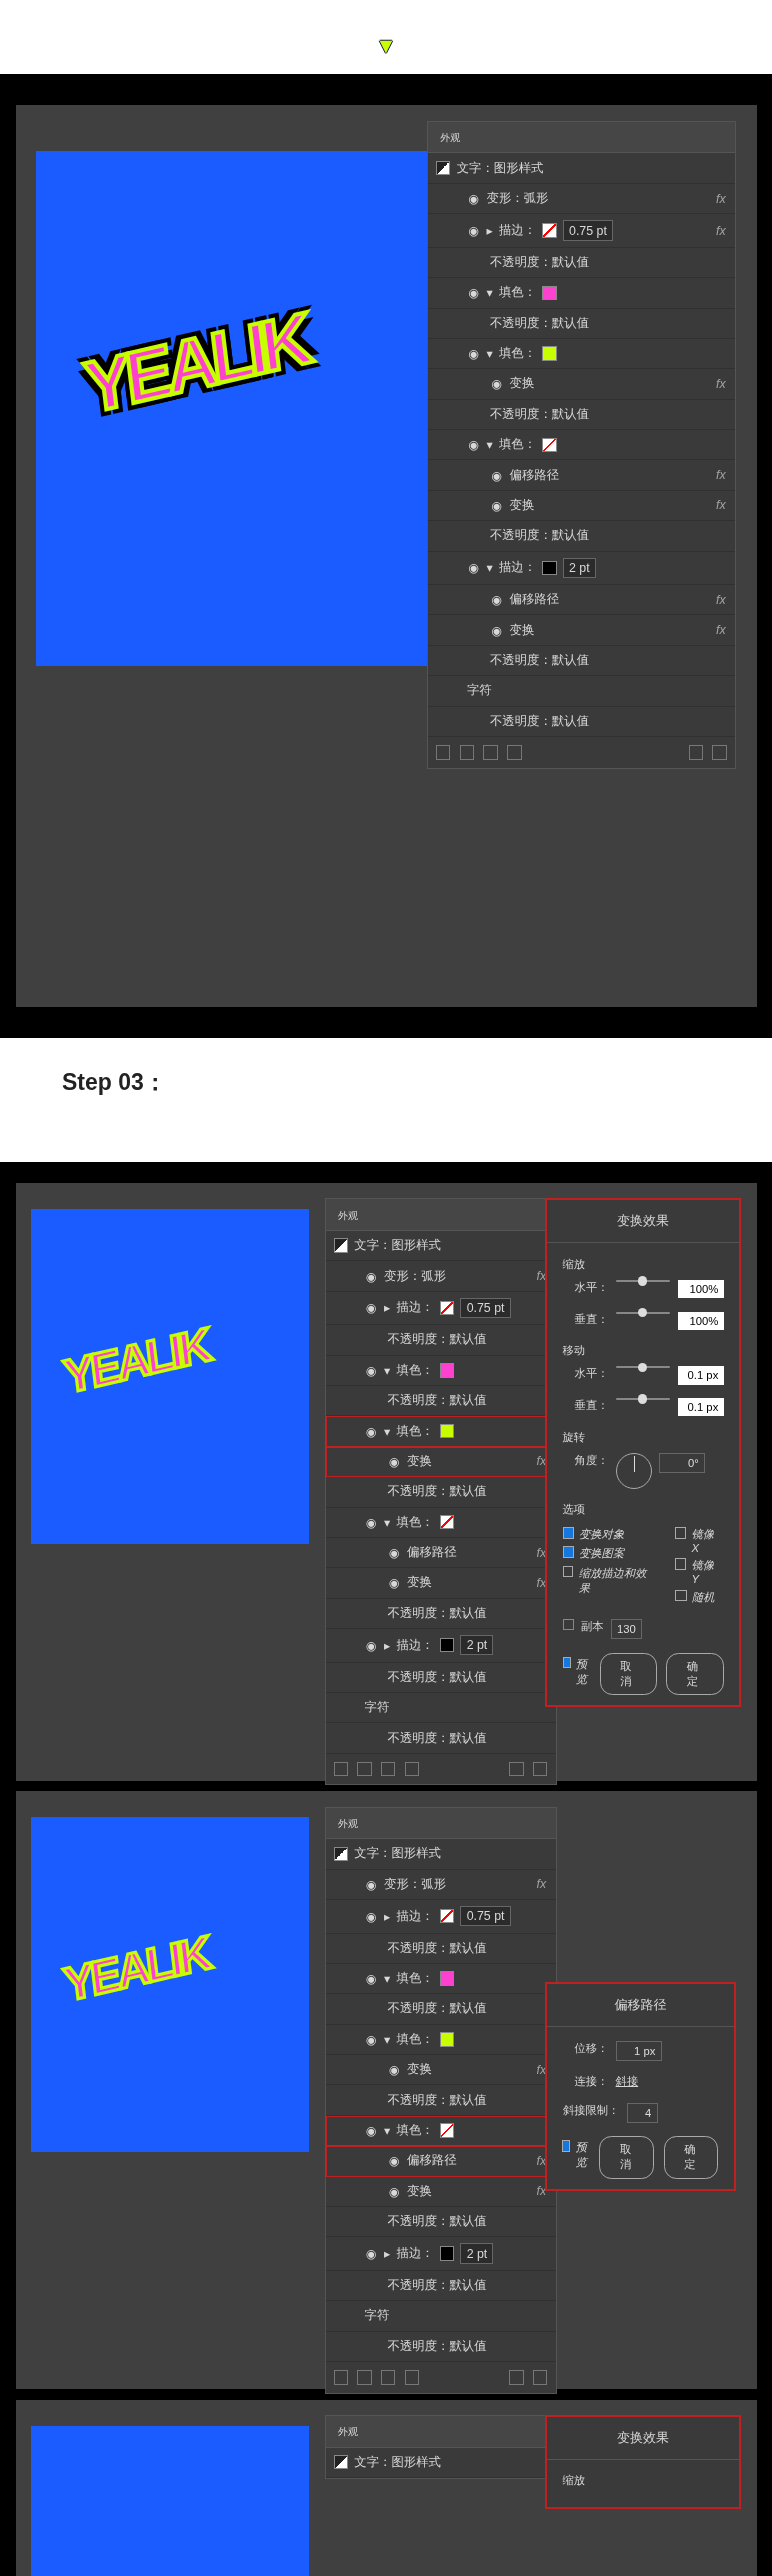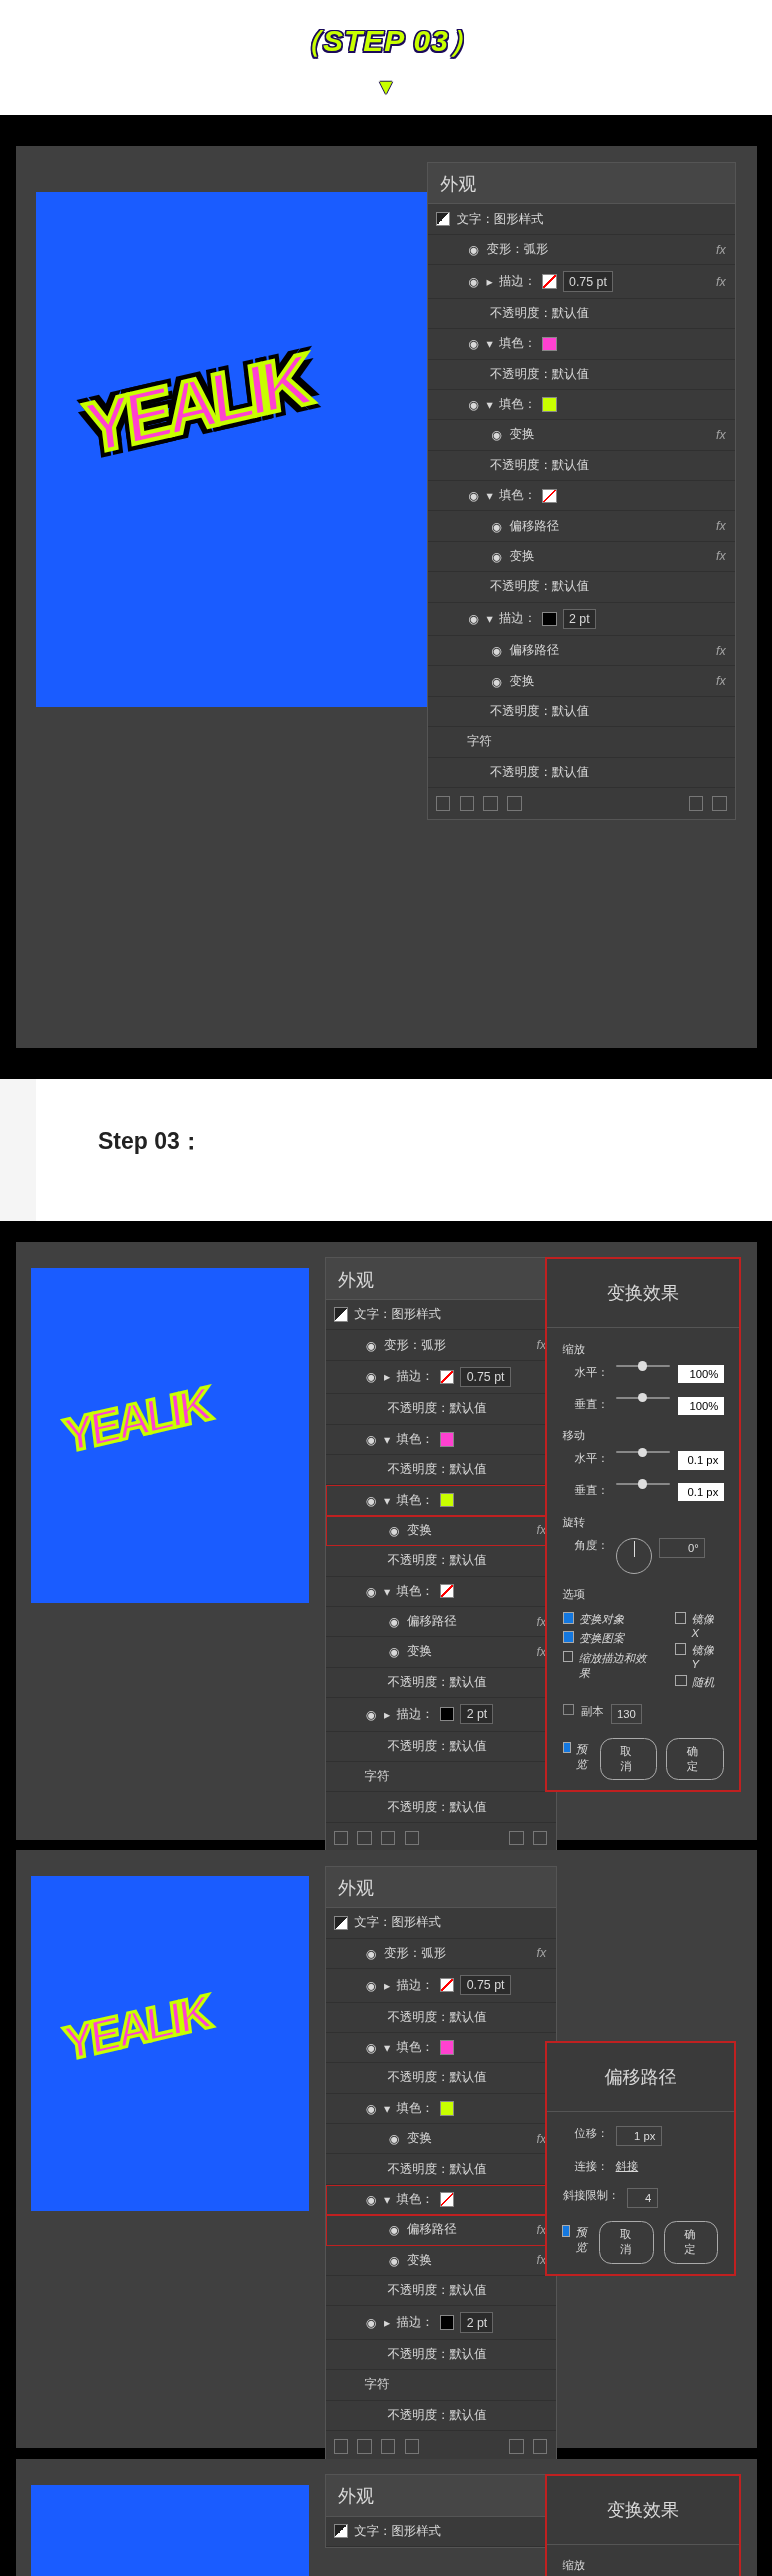--- a/index.html
+++ b/index.html
@@ -91,21 +91,21 @@
     right:20.6px; top:15.5px;
     width:309px;
   }
   .panel.side {
     left:309px; top:15.5px; width:232px;
   }
   .panel-tab{
     padding:9.3px 12.4px 7.2px;
     border-bottom:0.5px solid #555;
     background:#464646;
-    font-size:18px;
+    font-size:10px;
   }
   .panel-row{
     display:flex;
     align-items:center;
     padding:6.2px 8.2px;
     gap:6.2px;
     border-bottom:0.5px solid #303030;
     position:relative;
   }
   .panel-row.indent1{padding-left:39px;}
@@ -147,21 +147,21 @@
 
   
   .dialog{
     position:absolute;
     background:#3a3a3a;
     color:#d8d8d8;
     border:2.1px solid #c02020;
     font-size:11.3px;
   }
   .dialog .ttl{
-    text-align:center; padding:22px;border-bottom:0.5px solid #555; font-size:18px;
+    text-align:center; padding:12px;border-bottom:0.5px solid #555; font-size:13px;
   }
   .dialog .body{padding:13.4px 15.5px 10.3px;}
   .field{display:flex;align-items:flex-start;gap:7.2px;margin-bottom:13.4px;}
   .field .lbl{width:46px;text-align:right;}
   .field .slider{flex:1;height:2.1px;background:#888;position:relative;border-radius:1px;}
   .field .slider::after{content:"";position:absolute;width:9.3px;height:9.3px;background:#ddd;border-radius:50%;top:-3.6px;left:40%;}
   .field .val{
     background:#fff;color:#000;padding:3.1px 5.2px;min-width:46px;text-align:right;
   }
   .angle-dial{width:36px;height:36px;border:1px solid #aaa;border-radius:50%;position:relative;display:inline-block;}
@@ -169,32 +169,30 @@
   .chk{display:flex;gap:5.2px;align-items:flex-start;margin:4.1px 0;font-style:italic;}
   .chk .box{width:11.3px;height:11.3px;border:0.5px solid #aaa;display:inline-block;}
   .chk .box.on{background:#1478e0;}
   .dlg-btns{display:flex;gap:9.3px;justify-content:flex-end;margin-top:10.3px;}
   .dlg-btns .btn{border:0.5px solid #aaa;border-radius:12.4px;padding:5.2px 19.6px;}
 
   .highlight-row{outline:1.5px solid #c02020;outline-offset:-1px;}
 
   .caption{
     background:#fff;
-    padding:41px 62px 52px;
+    padding:23px 62px 52px;
     font-size:23px;
     line-height:1.9;
-    margin-left:36px;
   }
   .caption .h{font-weight:700;margin-bottom:5.2px;}
 </style>
 </head>
 <body>
 
 <div class="step-header">
-  <div class="label">（STEP 03）</div>
   <div class="tri">▼</div>
 </div>
 
 <div class="shot">
   <div class="ai-window">
     <div class="canvas">
       <div class="art with-black">YEALIK</div>
     </div>
 
     <div class="panel big">

